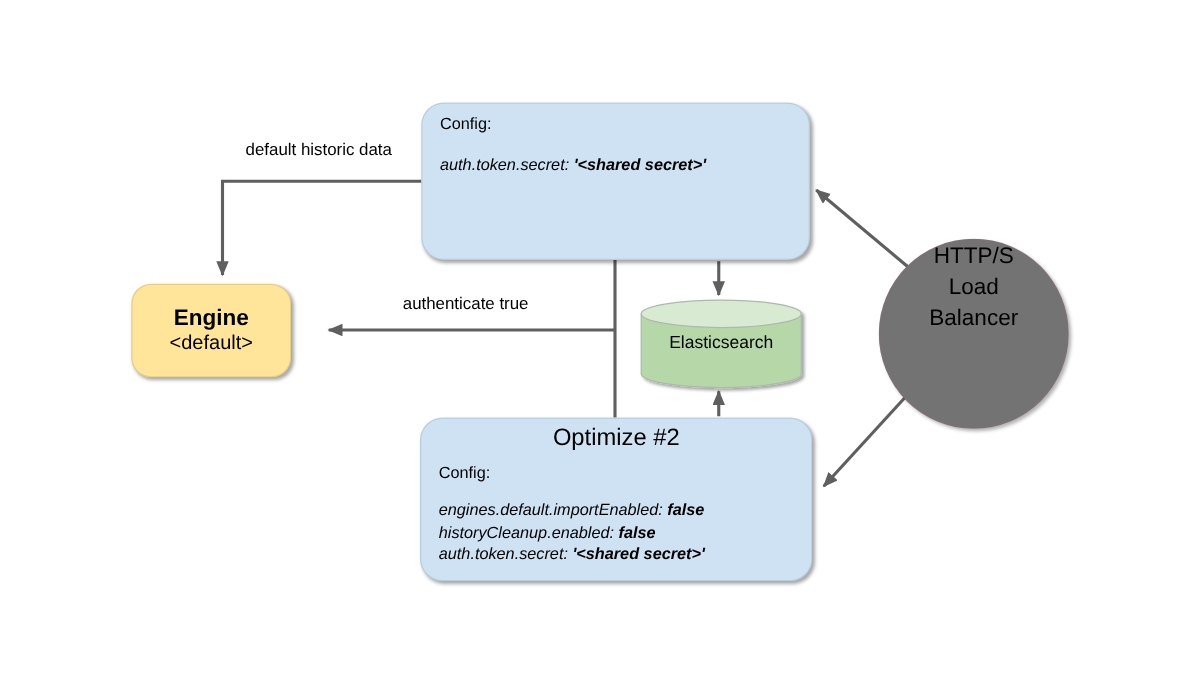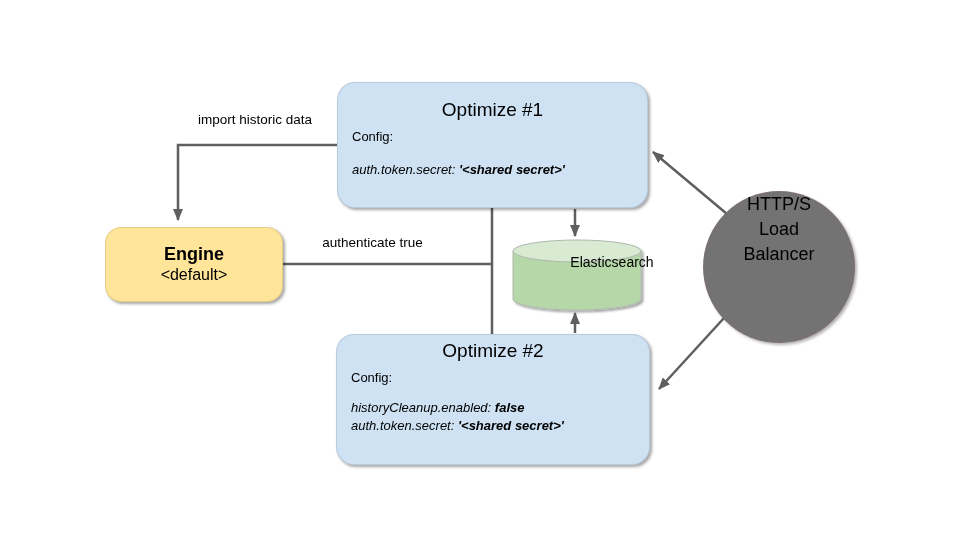--- a/index.html
+++ b/index.html
@@ -20,43 +20,43 @@
   .box-title { font-size:19px; text-align:center; }
   .pad-roomy .box-title { margin-top:16px; }
   .pad-tight .box-title { margin-top:5px; }
   .config-label { font-size:13px; margin:8px 0 0 14px; }
   .cfg-lines { margin:17px 0 0 14px; font-size:13px; line-height:17.5px; }
   .pad-tight .cfg-lines { margin-top:14px; }
   .cfg .k { font-style:italic; }
   .cfg .v { font-style:italic; font-weight:bold; }
 
   .engine-box {
-    left:105px; top:227px; width:178px; height:75px;
+    left:105px; top:227px; width:128px; height:75px;
     background:#ffe599;
     border:1px solid rgba(160,140,80,0.25);
     border-radius:16px;
     box-shadow:2px 2px 3px rgba(0,0,0,0.35);
     display:flex; flex-direction:column; align-items:center; justify-content:center;
   }
   .engine-title { font-size:18px; font-weight:bold; line-height:21px; }
   .engine-subtitle { font-size:16px; line-height:20px; }
 
   .lb-circle {
     left:703px; top:191px; width:152px; height:152px;
     background:#737373;
     border:1px solid rgba(150,110,110,0.35);
     border-radius:50%;
     box-shadow:2px 2px 3px rgba(0,0,0,0.3);
     display:flex; align-items:flex-start; justify-content:center; text-align:center;
   }
   .lb-text { font-size:18px; line-height:25px; }
 
   .es-label {
-    position:absolute; left:513px; top:254px; width:128px;
-    text-align:center; font-size:14px;margin-left:35px;
+    position:absolute; left:513px; top:265px; width:128px;
+    text-align:center; font-size:14px;
   }
 
   .edge-label { position:absolute; font-size:13.5px; white-space:nowrap; text-align:center; }
   .label-import { left:180px; top:112px; width:150px; }
   .label-auth   { left:300px; top:235px; width:145px; }
 
   .opt1 { left:337px; top:82px;  width:311px; height:126px; }
   .opt2 { left:336px; top:334px; width:314px; height:131px; }
 </style>
 </head>
@@ -91,33 +91,35 @@
     <g filter="url(#ds)">
       <ellipse cx="577" cy="299" rx="64" ry="11" fill="#b6d7a8" stroke="#aeb8ae" stroke-width="1"></ellipse>
       <rect x="513" y="251" width="128" height="48" fill="#b6d7a8"></rect>
       <line x1="513" y1="251" x2="513" y2="299" stroke="#aeb8ae" stroke-width="1"></line>
       <line x1="641" y1="251" x2="641" y2="299" stroke="#aeb8ae" stroke-width="1"></line>
       <ellipse cx="577" cy="251" rx="64" ry="11" fill="#d9ead3" stroke="#aeb8ae" stroke-width="1"></ellipse>
     </g>
   </svg>
 
   <div class="node box opt1 pad-roomy">
-    <div class="box-title">Optimize #1</div>
     <div class="config-label">Config:</div>
     <div class="cfg-lines">
       <div class="cfg">
         <span class="k">auth.token.secret: </span><span class="v">'&lt;shared secret&gt;'</span>
       </div>
     </div>
   </div>
 
   <div class="node box opt2 pad-tight">
     <div class="box-title">Optimize #2</div>
     <div class="config-label">Config:</div>
     <div class="cfg-lines">
+      <div class="cfg">
+        <span class="k">engines.default.importEnabled: </span><span class="v">false</span>
+      </div>
       <div class="cfg">
         <span class="k">historyCleanup.enabled: </span><span class="v">false</span>
       </div>
       <div class="cfg">
         <span class="k">auth.token.secret: </span><span class="v">'&lt;shared secret&gt;'</span>
       </div>
     </div>
   </div>
 
   <div class="node engine-box">
@@ -128,16 +130,16 @@
   <div class="es-label">Elasticsearch</div>
 
   <div class="node lb-circle">
     <div class="lb-text">
       <div>HTTP/S</div>
       <div>Load</div>
       <div>Balancer</div>
     </div>
   </div>
 
-  <div class="edge-label label-import">import historic data</div>
+  <div class="edge-label label-import">default historic data</div>
   <div class="edge-label label-auth">authenticate true</div>
 
 </div>
 
 </body></html>

